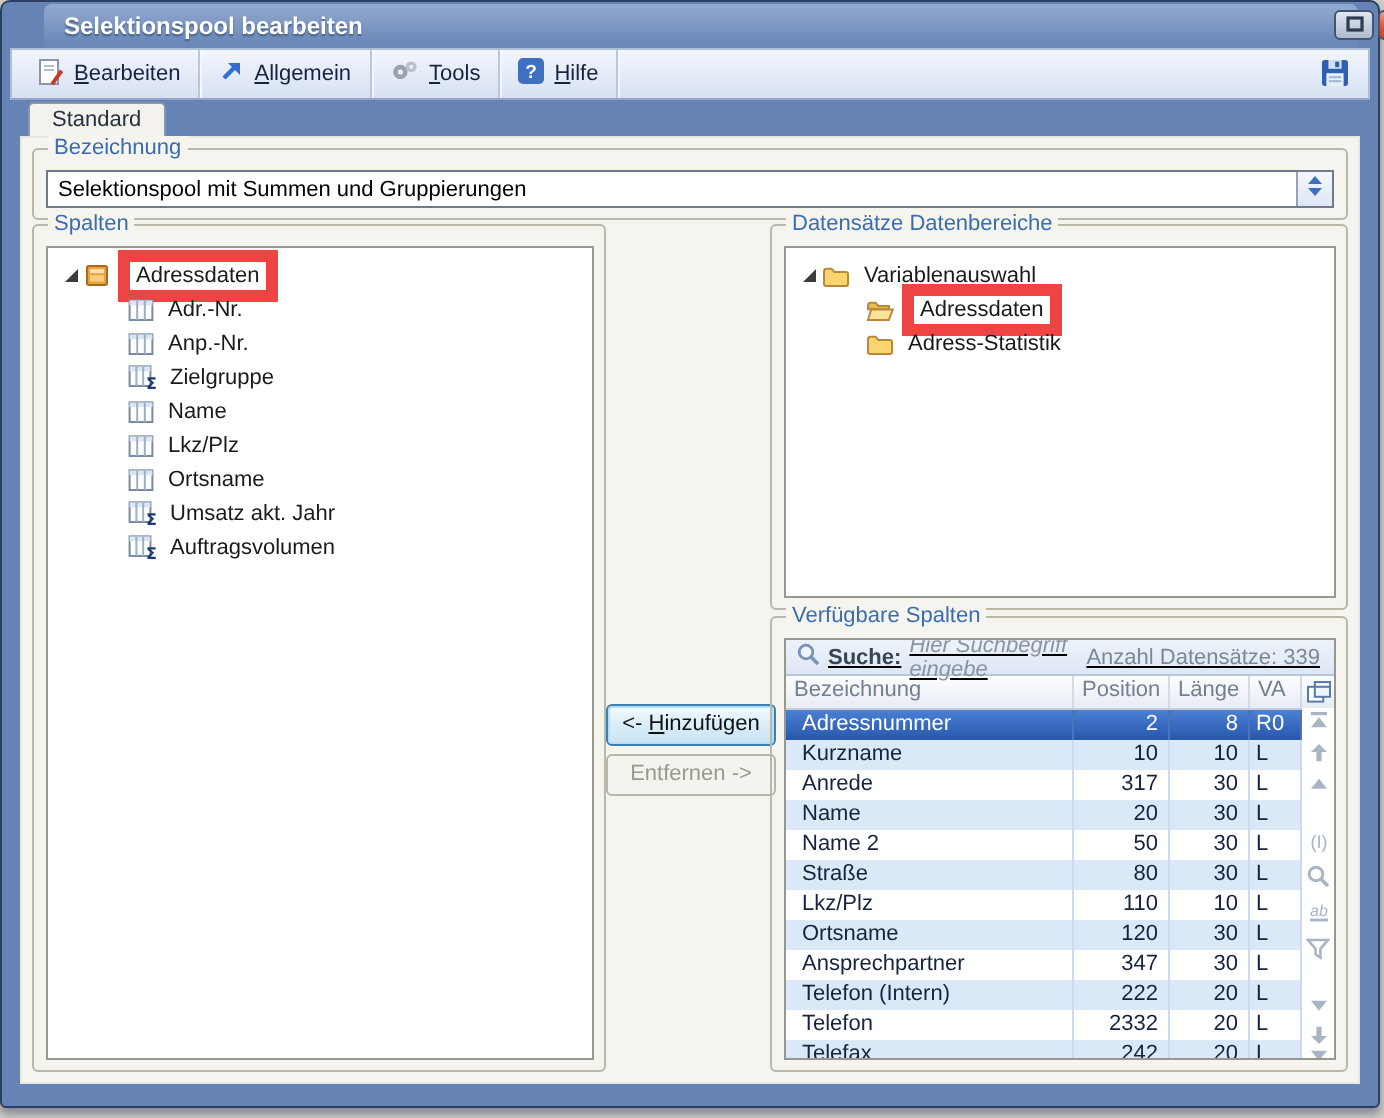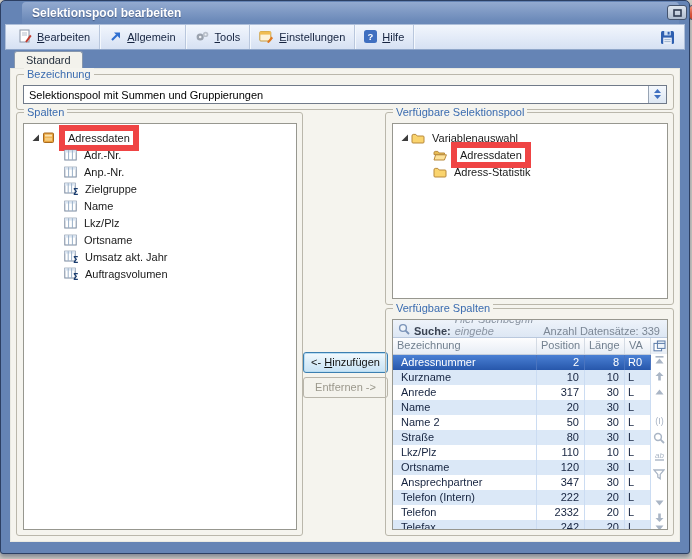--- a/index.html
+++ b/index.html
@@ -55,21 +55,21 @@
   
   .xfbtn{position:absolute;left:292px;width:85px;height:21px;box-sizing:border-box;
          border-radius:3px;text-align:center;line-height:19px;cursor:default;}
   .xfbtn.add{border:1px solid #3c7fb1;background:linear-gradient(#f4fafe,#dceef9 45%,#c8e3f5);
              color:#111;box-shadow:inset 0 0 0 1px #b9ddf2;}
   .xfbtn.add u{text-decoration:underline;}
   .xfbtn.remove{border:1px solid #b8b5aa;background:#f4f3ed;color:#9b988c;}
   
   .panel{position:absolute;background:#fff;border:1px solid #97978f;box-sizing:border-box;overflow:hidden;}
   .searchrow{height:18px;background:linear-gradient(#eef3fa,#dde7f4);border-bottom:1px solid #b9c8dd;
-             display:flex;align-items:flex-end;padding:0 5px;box-sizing:border-box;}
+             display:flex;align-items:center;padding:0 5px;box-sizing:border-box;text-decoration:underline;}
   .search-label{font-weight:bold;color:#3a4352;margin:0 4px;}
   .search-ph{font-style:italic;color:#8a94a2;flex:1;}
   .search-count{color:#7c8795;padding-right:2px;}
   .thead{height:16px;display:flex;align-items:center;background:linear-gradient(#fdfdfe,#e7edf5);
          border-bottom:1px solid #c4cedb;color:#72808f;}
   .th{box-sizing:border-box;padding-left:4px;border-right:1px solid #d4dbe4;height:100%;line-height:15px;}
   .th-name{flex:1;}.th-pos{width:48px;}.th-len{width:40px;}.th-va{width:26px;}
   .th-chooser{width:16px;border-right:none;display:flex;align-items:center;justify-content:center;padding:0;}
   .rows{position:relative;}
   .row{display:flex;height:15px;line-height:15px;color:#15233f;}
@@ -130,28 +130,20 @@
           <div class="tb-item">
             <span class="icn"><svg width="15" height="13">
                 <circle cx="5.2" cy="7" r="3.6" fill="#9aa2ae"></circle>
                 <circle cx="5.2" cy="7" r="1.3" fill="#eef1f6"></circle>
                 <circle cx="10.6" cy="4.4" r="2.7" fill="#b9c0cb"></circle>
                 <circle cx="10.6" cy="4.4" r="1" fill="#eef1f6"></circle>
               </svg></span>
             <span><u>T</u>ools</span>
           </div>
           <div class="tb-item">
-            <span class="icn"><svg width="15" height="13">
-                <rect x="0.8" y="1.6" width="11" height="9.4" rx="1" fill="#fdf3d9" stroke="#c89b3c"></rect>
-                <rect x="0.8" y="1.6" width="11" height="3" fill="#f0bd53"></rect>
-                <path d="M8 12 L12.6 6.4 L14 8.2 L9.6 13.2 Z" fill="#e07820"></path>
-              </svg></span>
-            <span><u>E</u>instellungen</span>
-          </div>
-          <div class="tb-item">
             <span class="icn"><svg width="13" height="13">
                 <rect width="13" height="13" rx="2.5" fill="#3f6fc0"></rect>
                 <text x="6.5" y="10" font-size="9.5" font-weight="bold" fill="#fff" text-anchor="middle" font-family="Liberation Sans,sans-serif">?</text>
               </svg></span>
             <span><u>H</u>ilfe</span>
           </div>
         </div>
       <div class="tb-save">
         <span>
           <svg width="15" height="15">
@@ -302,21 +294,21 @@
               </span>
               <span class="tlabel">Auftragsvolumen</span>
             </div>
           </div>
       </div>
 
       <div class="xfbtn add" style="top:283px;" id="add-btn">&lt;- <u>H</u>inzufügen</div>
       <div class="xfbtn remove" style="top:308px;">Entfernen -&gt;</div>
 
       <div class="group" style="left:374px;top:43px;right:5px;height:191px;">
-        <span class="glabel">Verfügbare Selektionspool</span>
+        <span class="glabel">Datensätze Datenbereiche</span>
         <div class="whitebox" style="left:6px;top:10px;right:5px;bottom:5px;padding-top:5px;" id="bereiche-tree">
             <div class="trow" style="padding-left: 4px;">
               <span class="texp">
                 <svg width="9" height="9">
                   <polygon points="8,1.5 8,8 1.5,8" fill="#3c3c3c"></polygon>
                 </svg>
               </span>
               <span class="icn">
                 <svg width="14" height="12">
                   <path d="M1 4 Q1 2.4 2.2 2.4 L4.8 2.4 L6.2 4 L12 4 Q13 4 13 5 L13 10 Q13 11 12 11 L2 11 Q1 11 1 10 Z" fill="#fad46e" stroke="#b8893a"></path>

